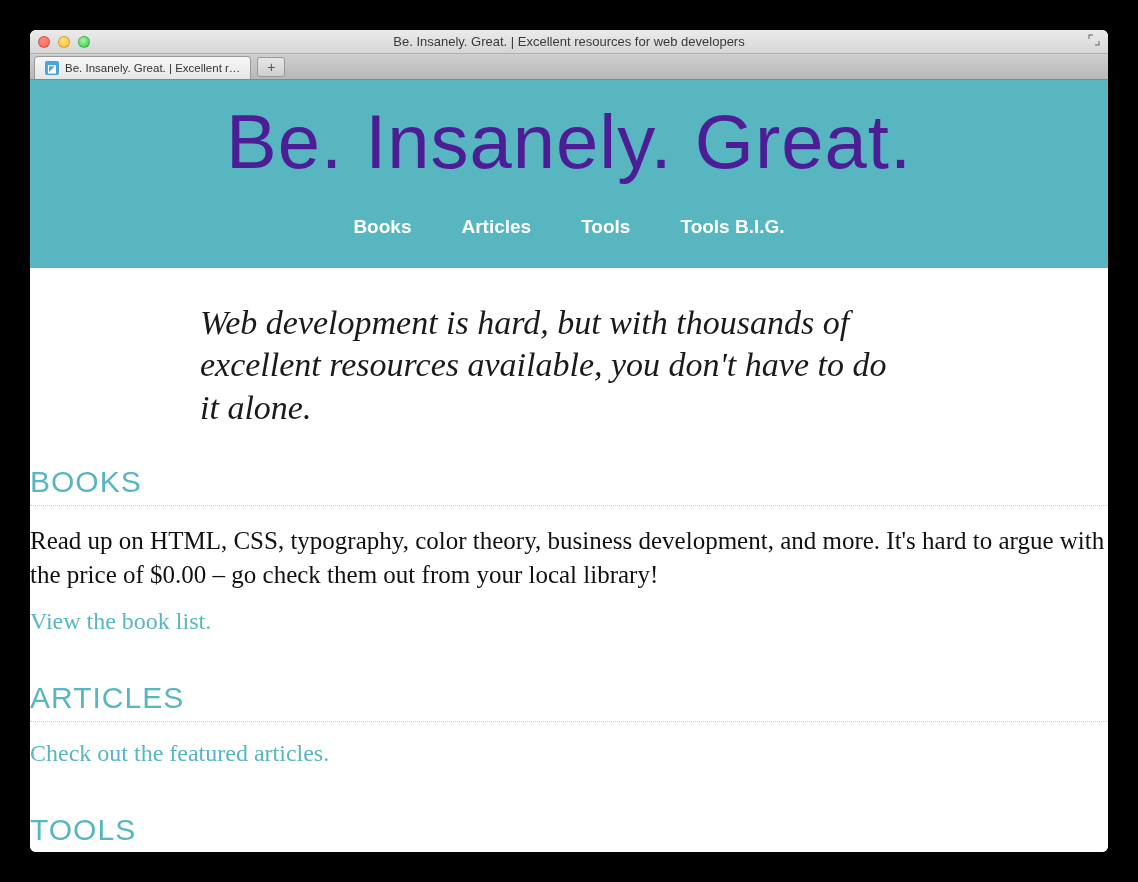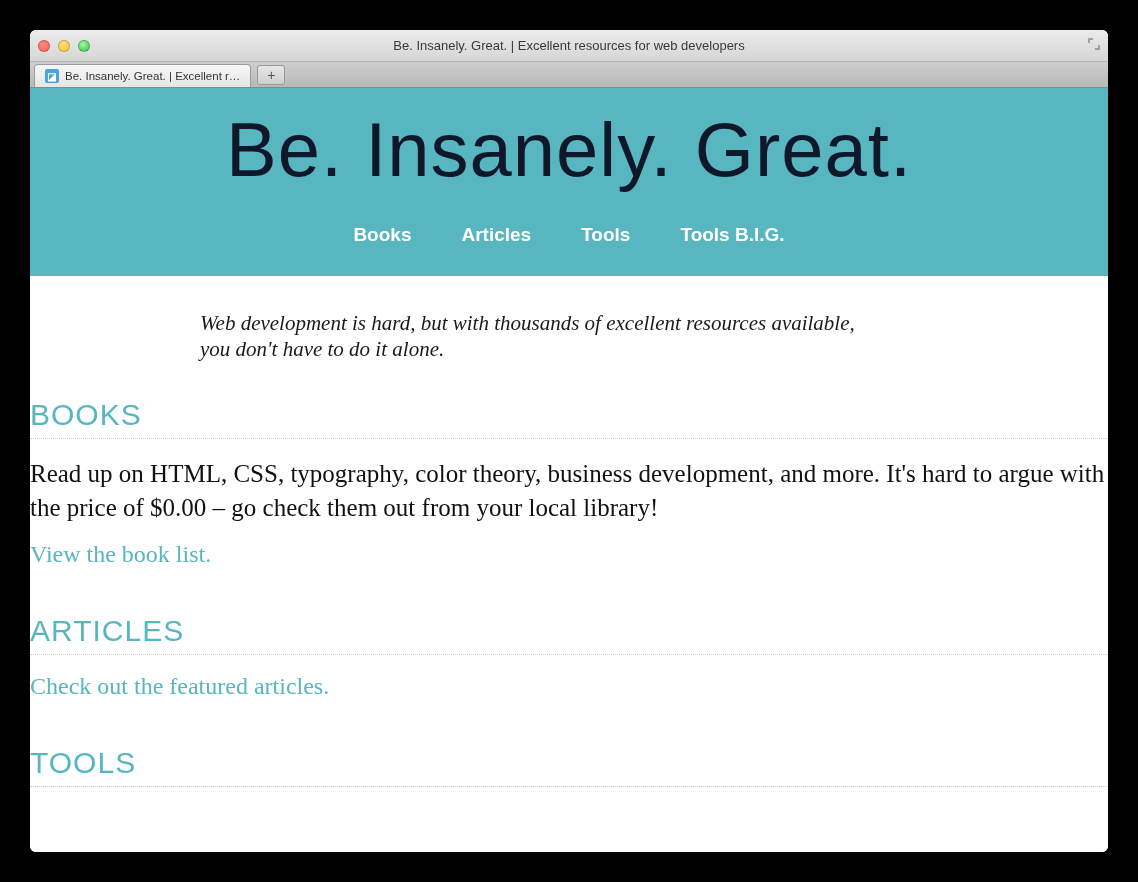--- a/index.html
+++ b/index.html
@@ -16,21 +16,21 @@
       width: 100%;
       height: 100%;
       border-radius: 6px;
       overflow: hidden;
       box-shadow: 0 10px 40px rgba(0,0,0,0.5);
       display: flex;
       flex-direction: column;
     }
     .titlebar {
       background: linear-gradient(#ebebeb, #d6d6d6);
-      height: 32px;
+      height: 24px;
       display: flex;
       align-items: center;
       padding: 0 8px;
       border-bottom: 1px solid #b0b0b0;
       position: relative;
       flex-shrink: 0;
     }
     .traffic-lights {
       display: flex;
       gap: 8px;
@@ -106,21 +106,21 @@
     }
     .hero {
       background: #58b6c0;
       padding: 22px 20px 30px 20px;
       text-align: center;
     }
     .hero-title {
       font-family: 'Segoe UI', 'Helvetica Neue', Arial, sans-serif;
       font-weight: 300;
       font-size: 76px;
-      color: #0f172a;
+      color: #4c1d95;
       letter-spacing: 1px;
       line-height: 1.05;
     }
     .hero-sub {
       font-style: italic;
       color: #2f2f2f;
       font-size: 20px;
       margin-top: 28px;
     }
     .nav {
@@ -135,21 +135,21 @@
       font-size: 19px;
       color: #fff;
       text-decoration: none;
       cursor: pointer;
     }
     .inner {
       padding: 0;
     }
     .intro {
       font-style: italic;
-      font-size: 21px;
+      font-size: 34px;
       color: #1a1a1a;
       padding: 34px 60px 30px 170px;
       line-height: 1.25;
       max-width: 920px;
     }
     .section {
       padding: 0 0 20px 0;
     }
     .section h2 {
       font-family: 'Segoe UI', 'Helvetica Neue', Arial, sans-serif;

